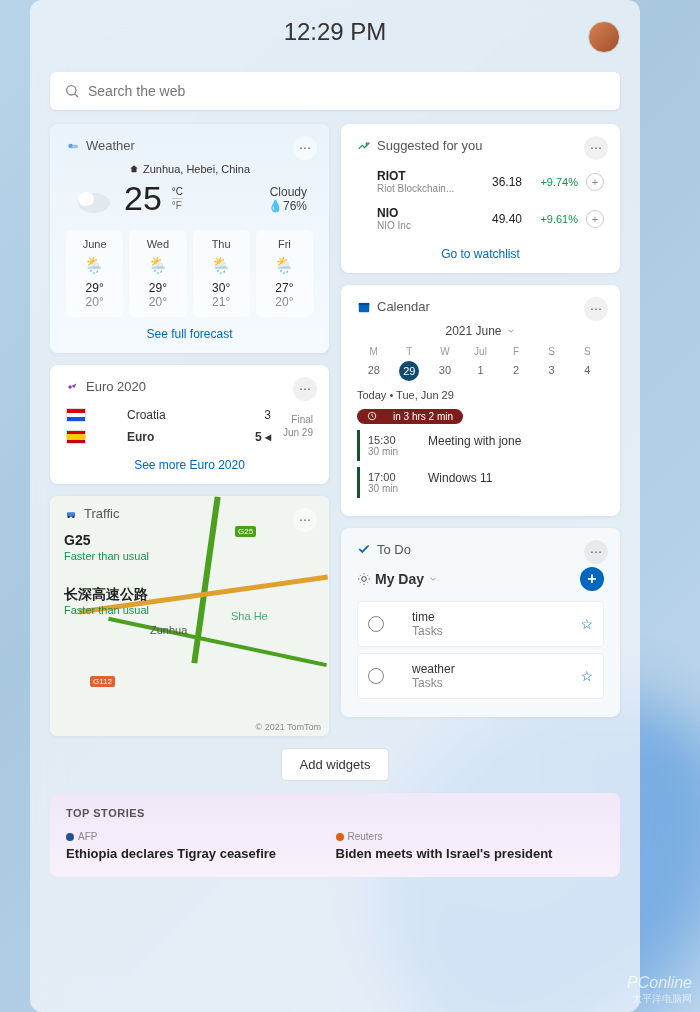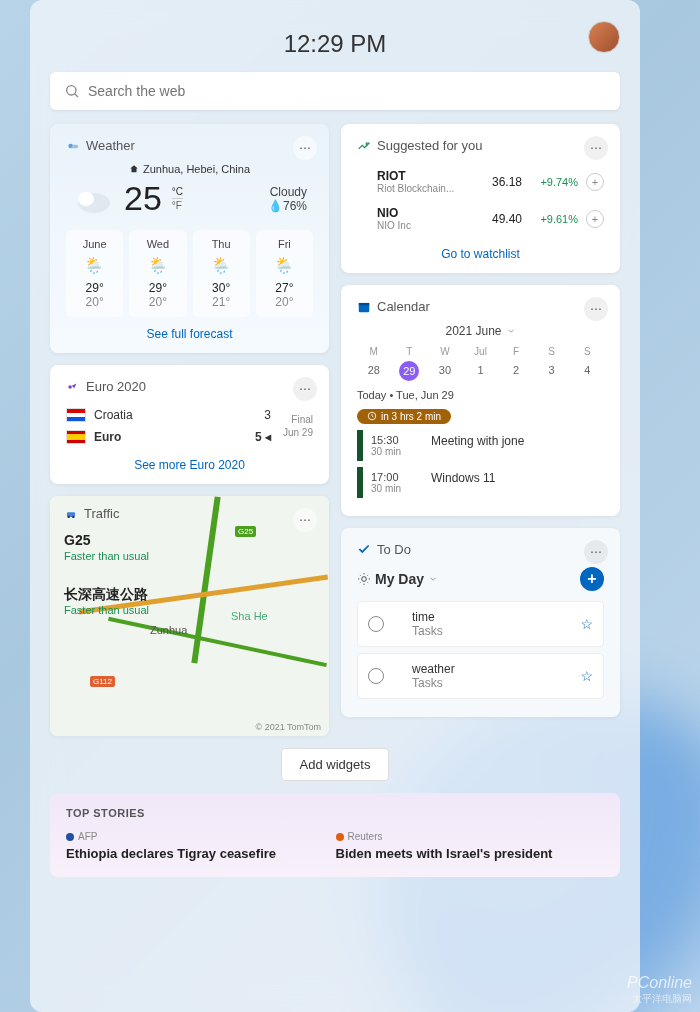--- a/index.html
+++ b/index.html
@@ -13,21 +13,21 @@
   background: radial-gradient(circle at 30% 30%, #5aa0e8 0%, #3080d8 50%, transparent 70%);
   opacity: 0.5; border-radius: 50%; filter: blur(30px);
 }
 .panel {
   position: absolute; left: 30px; top: 0; width: 610px; height: 1012px;
   background: rgba(248, 250, 252, 0.7);
   backdrop-filter: blur(15px);
   border-radius: 12px;
   padding: 18px 20px;
 }
-.header { display: flex; align-items: flex-end; justify-content: center; position: relative; height: 40px; }
+.header { display: flex; align-items: flex-start; justify-content: center; position: relative; height: 40px; }
 .time { font-size: 24px; font-weight: 400; color: #333; }
 .avatar { position: absolute; right: 0; top: 3px; width: 32px; height: 32px; border-radius: 50%; background: linear-gradient(135deg, #d88050, #a05030); border: 1px solid #ccc; }
 .search {
   margin-top: 14px; width: 100%; height: 38px; background: #fff; border-radius: 6px;
   display: flex; align-items: center; padding: 0 14px; box-shadow: 0 1px 3px rgba(0,0,0,0.08);
 }
 .search .ico { width: 16px; height: 16px; color: #888; margin-right: 8px; }
 .search input { border: none; outline: none; font-size: 14px; flex: 1; background: transparent; color: #888; }
 .grid {
   display: grid; grid-template-columns: 1fr 1fr; gap: 12px; margin-top: 14px;
@@ -66,28 +66,28 @@
 .stock-sym { font-weight: 600; color: #222; }
 .stock-name { font-size: 10px; color: #888; }
 .stock-left { flex: 1; margin-left: 20px; }
 .stock-price { width: 50px; text-align: right; color: #222; }
 .stock-chg { width: 56px; text-align: right; color: #1a9050; font-size: 11px; }
 .stock-add { width: 18px; height: 18px; border-radius: 50%; border: 1px solid #ccc; margin-left: 8px; display:flex; align-items:center; justify-content:center; font-size:11px; color:#888; cursor:pointer;}
 .cal-month { text-align: center; font-size: 12px; color: #444; margin: 6px 0; display:flex; justify-content:center; align-items:center; gap:4px;}
 .cal-grid { display: grid; grid-template-columns: repeat(7, 1fr); gap: 2px; font-size: 11px; color: #666; text-align: center; }
 .cal-dow { font-size: 10px; color: #999; padding: 2px; }
 .cal-day { padding: 3px 0; }
-.cal-day.sel { background: #8b5cf6; color: #fff; border-radius: 50%; width: 20px; height: 20px; margin: 0 auto; line-height: 14px; }
+.cal-day.sel { background: #0c4a6e; color: #fff; border-radius: 50%; width: 20px; height: 20px; margin: 0 auto; line-height: 14px; }
 .cal-today { font-size: 11px; color: #444; margin: 8px 0 6px; }
-.pill { display: inline-flex; align-items:center; gap:4px; background: #a16207; color: #fff; border-radius: 10px; padding: 2px 10px; font-size: 10px; margin-bottom: 6px; }
-.event { display: flex; gap: 10px; padding: 4px 0; border-left: 6px solid #14532d; padding-left: 8px; margin-bottom: 6px; }
+.pill { display: inline-flex; align-items:center; gap:16px; background: #7f1d1d; color: #fff; border-radius: 10px; padding: 2px 10px; font-size: 10px; margin-bottom: 6px; }
+.event { display: flex; gap: 10px; padding: 4px 0; border-left: 3px solid #14532d; padding-left: 8px; margin-bottom: 6px; }
 .event .etime { font-size: 11px; color: #444; width: 50px; }
 .event .edur { font-size: 10px; color: #888; }
 .event .etitle { font-size: 12px; color: #333; flex: 1; }
-.match { display: flex; padding: 4px 0; font-size: 12px; }
+.match { display: flex; padding: 4px 0; font-size: 12px; gap: 33px; }
 .flag { width: 20px; height: 14px; margin-right: 8px; border: 1px solid #ddd; }
 .flag.hr { background: linear-gradient(#d00 33%, #fff 33% 66%, #15d 66%); }
 .flag.es { background: linear-gradient(#c00 25%, #fc0 25% 75%, #c00 75%); }
 .team { flex: 1; color: #333; }
 .team.bold { font-weight: 700; }
 .score { width: 28px; text-align: right; color: #333; }
 .score.bold { font-weight: 700; }
 .status { font-size: 10px; color: #888; text-align: right; line-height: 1.3; margin-left: 12px; }
 .traffic { padding: 0; overflow: hidden; height: 240px; position: relative; }
 .traffic .card-head { position: absolute; top: 10px; left: 14px; z-index: 2; }

